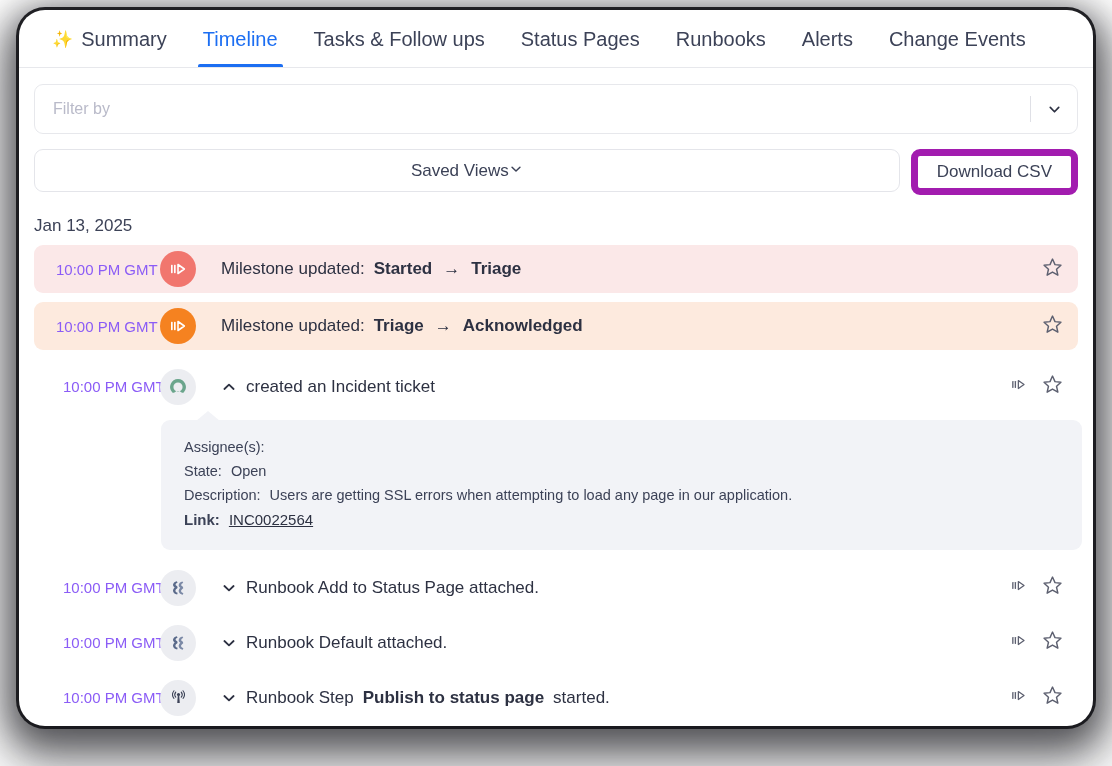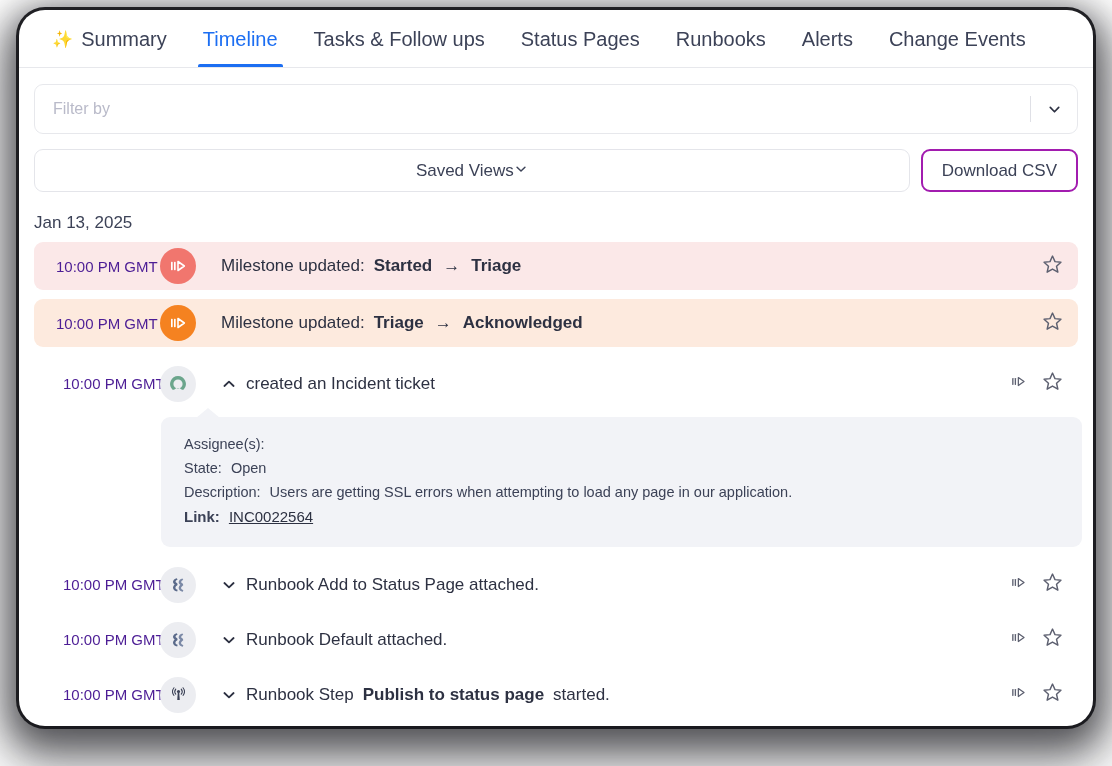--- a/index.html
+++ b/index.html
@@ -106,21 +106,21 @@
     border-radius: 9px;
     background: #fff;
     display: flex; align-items: center; justify-content: center;
     font-size: 17px;
     color: #3c4257;
     cursor: pointer;
   }
   #download-csv-btn {
     height: 43px;
     padding: 16px 19px;
-    border: 2px solid #a21caf;
+    border: 7px solid #a21caf;
     border-radius: 9px;
     background: #fff;
     display: flex; align-items: center; justify-content: center;
     font-size: 17px;
     color: #3c4257;
     cursor: pointer;
     white-space: nowrap;
   }
 
   
@@ -141,21 +141,21 @@
     padding-right: 14px;
   }
   .tl-row.plain { height: 55px; margin-bottom: 0; }
   .tl-row.milestone-red   { background: #fbe8e8; }
   .tl-row.milestone-orange{ background: #fdeade; }
 
   .tl-time {
     width: 130px;
     padding-left: 22px;
     font-size: 15px;
-    color: #4c1d95;
+    color: #8b5cf6;
     white-space: nowrap;
   }
   .tl-row.plain .tl-time { padding-left: 29px; }
 
   .tl-avatar {
     width: 36px; height: 36px;
     border-radius: 50%;
     display: flex; align-items: center; justify-content: center;
     flex: none;
     margin-left: -4px;

